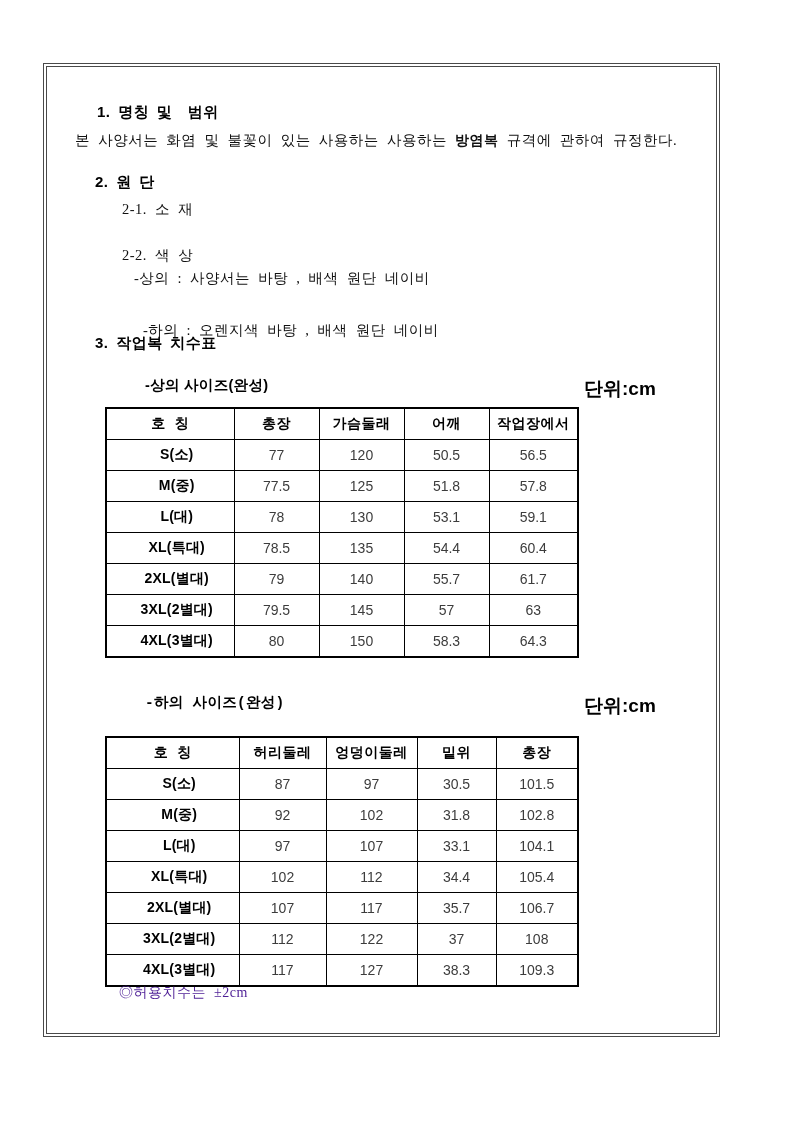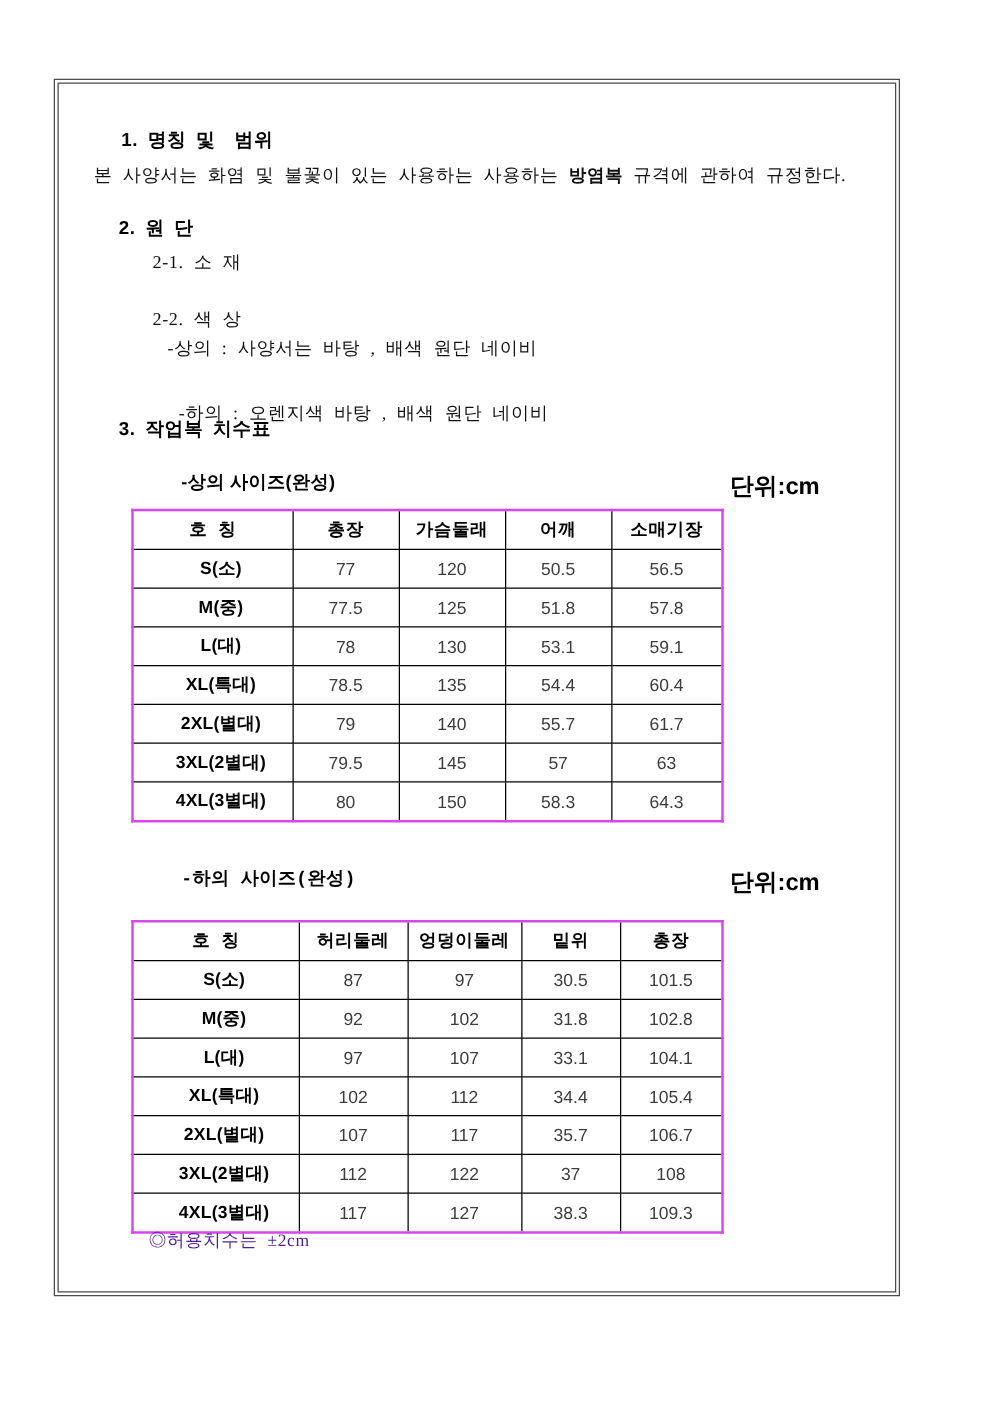--- a/index.html
+++ b/index.html
@@ -30,21 +30,21 @@
   table.sizes{
     border-collapse:collapse;table-layout:fixed;
     font-size:14px;
   }
   table.sizes th,table.sizes td{
     border:1.5px solid #000;
     text-align:center;vertical-align:middle;
     padding:0;white-space:pre;
     height:30px;
   }
-  table.sizes{border:2px solid #d946ef;}
+  table.sizes{border:2px solid #000000;}
   table.sizes th{font-weight:bold;font-size:14px;letter-spacing:0.5px;}
   table.sizes td{color:#3c3c3c;}
   table.sizes td:first-child{font-weight:bold;color:#000;letter-spacing:0.2px;padding-left:13px;}
   .footnote{
     font-family:"Liberation Serif", serif;
     font-size:14px;color:#4c1d95;letter-spacing:0.5px;
   }
 </style>
 </head>
 <body>
@@ -65,21 +65,21 @@
 
   <div class="abs caption-row" style="left:145px;top:376px;">-상의 사이즈(완성)</div>
   <div class="abs unit-label" style="left:584px;top:376px;">단위:cm</div>
 
   <table class="sizes abs" style="left:105px;top:407px;width:472px;">
     <colgroup>
       <col style="width:128px"><col style="width:85px"><col style="width:85px">
       <col style="width:85px"><col style="width:89px">
     </colgroup>
     <thead>
-      <tr><th>호  칭</th><th>총장</th><th>가슴둘래</th><th>어깨</th><th>소매기장</th></tr>
+      <tr><th>호  칭</th><th>총장</th><th>가슴둘래</th><th>어깨</th><th>작업장에서</th></tr>
     </thead>
     <tbody><tr><td>S(소)</td><td>77</td><td>120</td><td>50.5</td><td>56.5</td></tr><tr><td>M(중)</td><td>77.5</td><td>125</td><td>51.8</td><td>57.8</td></tr><tr><td>L(대)</td><td>78</td><td>130</td><td>53.1</td><td>59.1</td></tr><tr><td>XL(특대)</td><td>78.5</td><td>135</td><td>54.4</td><td>60.4</td></tr><tr><td>2XL(별대)</td><td>79</td><td>140</td><td>55.7</td><td>61.7</td></tr><tr><td>3XL(2별대)</td><td>79.5</td><td>145</td><td>57</td><td>63</td></tr><tr><td>4XL(3별대)</td><td>80</td><td>150</td><td>58.3</td><td>64.3</td></tr></tbody>
   </table>
 
   <div class="abs caption-row" style="left:145px;top:693px;font-family:Liberation Mono, monospace;">-하의 사이즈(완성)</div>
   <div class="abs unit-label" style="left:584px;top:693px;">단위:cm</div>
 
   <table class="sizes abs" style="left:105px;top:736px;width:472px;">
     <colgroup>
       <col style="width:133px"><col style="width:87px"><col style="width:91px">

